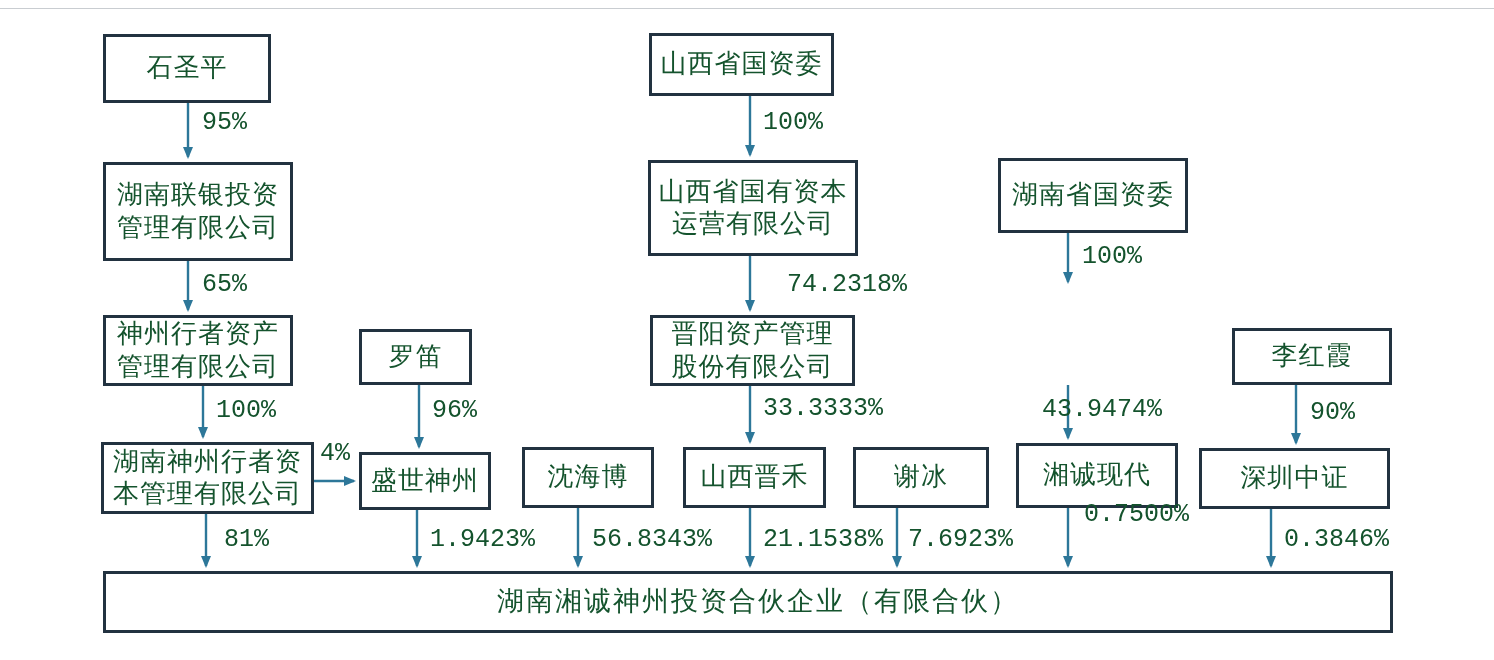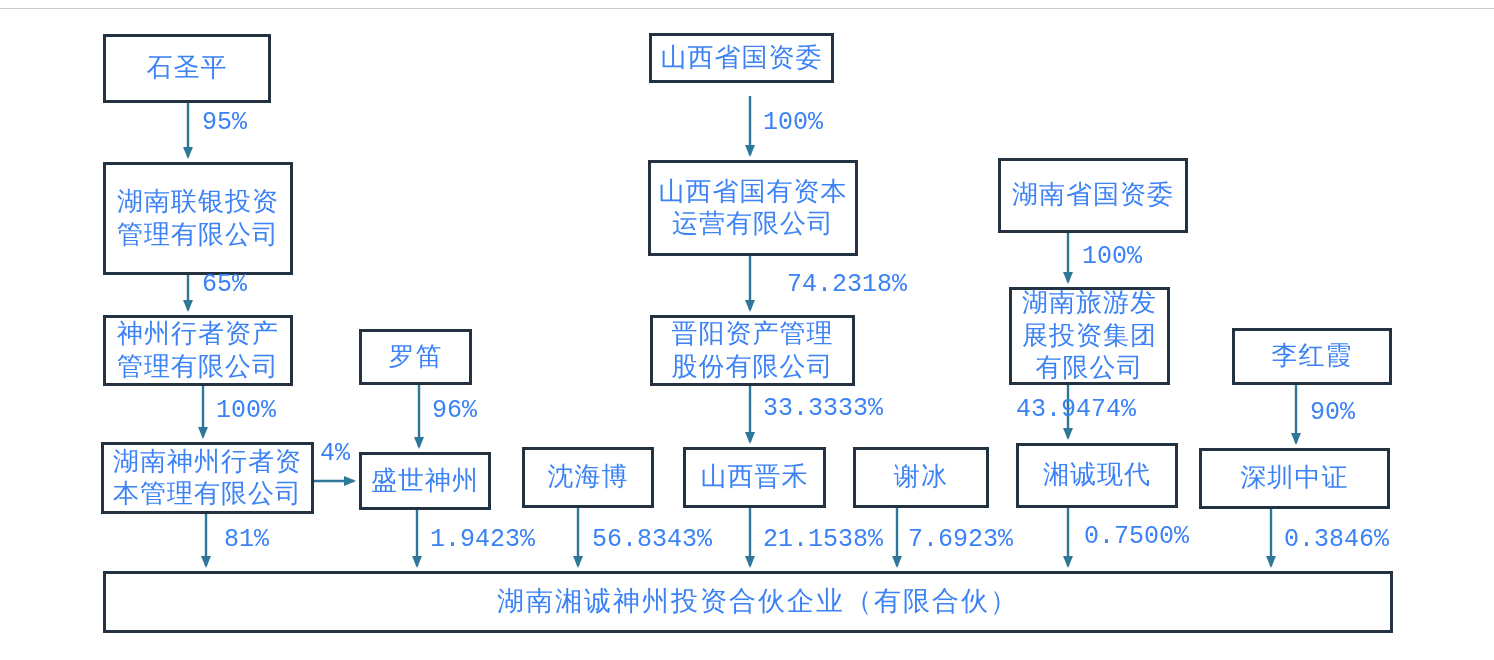--- a/index.html
+++ b/index.html
@@ -2,21 +2,21 @@
 <html><head>
 <meta charset="utf-8">
 <style>
   html, body { margin: 0; padding: 0; background: #ffffff; }
   .canvas {
     position: relative;
     width: 1494px;
     height: 660px;
     background: #ffffff;
     font-family: "Liberation Serif", "DejaVu Serif", serif;
-    color: #3b82f6;
+    color: #14532d;
     overflow: hidden;
   }
   .top-edge {
     position: absolute;
     left: 0; top: 8px;
     width: 100%; height: 1px;
     background: #c9cdd1;
   }
   .arrow-layer {
     position: absolute;
@@ -81,57 +81,54 @@
       <line x1="897" y1="508" x2="897" y2="566" marker-end="url(#ah)"></line>
       <line x1="1068" y1="233" x2="1068" y2="282" marker-end="url(#ah)"></line>
       <line x1="1068" y1="385" x2="1068" y2="438" marker-end="url(#ah)"></line>
       <line x1="1068" y1="508" x2="1068" y2="566" marker-end="url(#ah)"></line>
       <line x1="1296" y1="385" x2="1296" y2="443" marker-end="url(#ah)"></line>
       <line x1="1271" y1="509" x2="1271" y2="566" marker-end="url(#ah)"></line>
     </g>
   </svg>
 
   <div class="node" style="left:103px;top:34px;width:168px;height:69px">石圣平</div>
-  <div class="node" style="left:103px;top:162px;width:190px;height:113px">湖南联银投资
+  <div class="node" style="left:103px;top:162px;width:190px;height:99px">湖南联银投资
 管理有限公司</div>
   <div class="node" style="left:103px;top:315px;width:190px;height:71px">神州行者资产
 管理有限公司</div>
   <div class="node" style="left:101px;top:442px;width:213px;height:72px">湖南神州行者资
 本管理有限公司</div>
   <div class="node" style="left:359px;top:329px;width:113px;height:56px">罗笛</div>
   <div class="node" style="left:359px;top:452px;width:132px;height:58px">盛世神州</div>
   <div class="node" style="left:522px;top:447px;width:132px;height:61px">沈海博</div>
-  <div class="node" style="left:649px;top:33px;width:185px;height:50px">山西省国资委</div>
+  <div class="node" style="left:649px;top:33px;width:185px;height:63px">山西省国资委</div>
   <div class="node" style="left:648px;top:160px;width:210px;height:96px">山西省国有资本
 运营有限公司</div>
   <div class="node" style="left:650px;top:315px;width:205px;height:71px">晋阳资产管理
 股份有限公司</div>
   <div class="node" style="left:683px;top:447px;width:143px;height:61px">山西晋禾</div>
   <div class="node" style="left:853px;top:447px;width:136px;height:61px">谢冰</div>
   <div class="node" style="left:998px;top:158px;width:190px;height:75px">湖南省国资委</div>
-  <div class="node" style="left:1009px;top:287px;width:161px;height:98px">湖南旅游发
-展投资集团
-有限公司</div>
   <div class="node" style="left:1016px;top:443px;width:162px;height:65px">湘诚现代</div>
   <div class="node" style="left:1232px;top:328px;width:160px;height:57px">李红霞</div>
   <div class="node" style="left:1199px;top:448px;width:191px;height:61px">深圳中证</div>
   <div class="node wide" style="left:103px;top:571px;width:1290px;height:62px">湖南湘诚神州投资合伙企业（有限合伙）</div>
 
   <div class="pct" style="left:202px;top:110px">95%</div>
   <div class="pct" style="left:202px;top:272px">65%</div>
   <div class="pct" style="left:216px;top:398px">100%</div>
   <div class="pct" style="left:224px;top:527px">81%</div>
   <div class="pct" style="left:320px;top:441px">4%</div>
   <div class="pct" style="left:432px;top:398px">96%</div>
   <div class="pct" style="left:430px;top:527px">1.9423%</div>
   <div class="pct" style="left:592px;top:527px">56.8343%</div>
   <div class="pct" style="left:763px;top:110px">100%</div>
   <div class="pct" style="left:787px;top:272px">74.2318%</div>
   <div class="pct" style="left:763px;top:396px">33.3333%</div>
   <div class="pct" style="left:763px;top:527px">21.1538%</div>
   <div class="pct" style="left:908px;top:527px">7.6923%</div>
   <div class="pct" style="left:1082px;top:244px">100%</div>
-  <div class="pct" style="left:1016px;top:397px">43.9474%</div>
-  <div class="pct" style="left:1084px;top:524px">0.7500%</div>
+  <div class="pct" style="left:1042px;top:397px">43.9474%</div>
+  <div class="pct" style="left:1084px;top:502px">0.7500%</div>
   <div class="pct" style="left:1310px;top:400px">90%</div>
   <div class="pct" style="left:1284px;top:527px">0.3846%</div>
 
 </div>
 
 </body></html>

